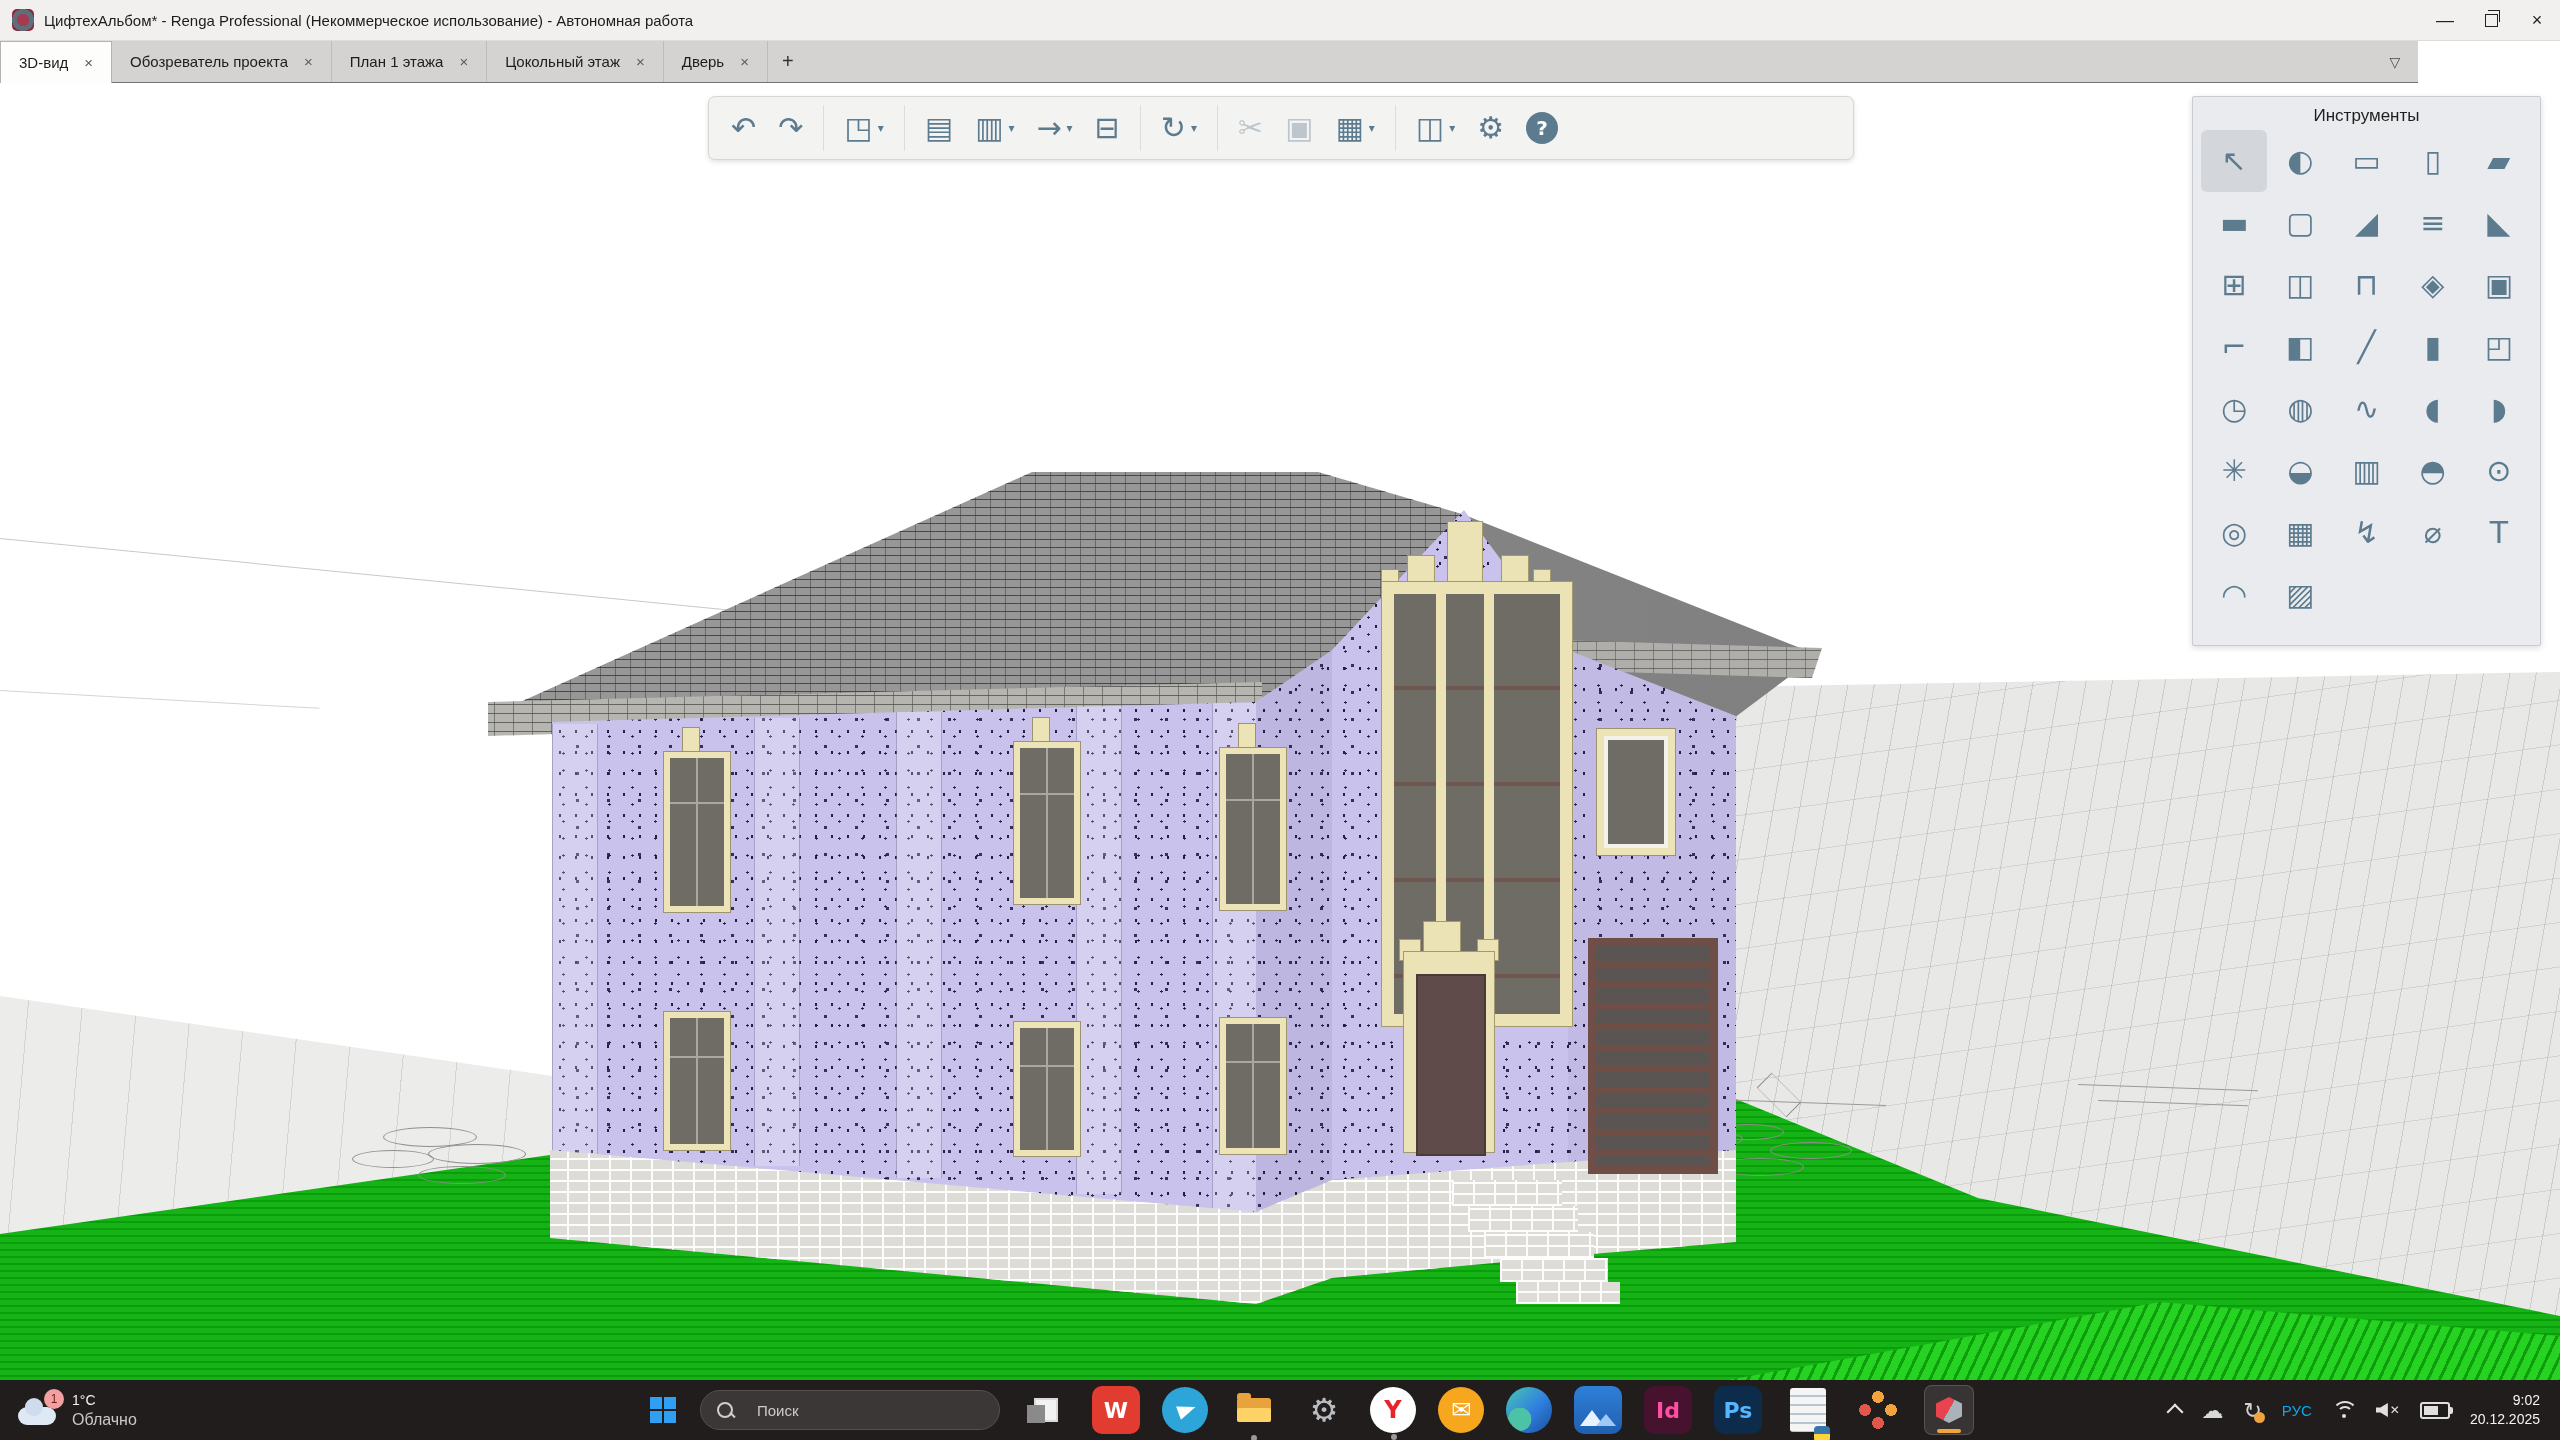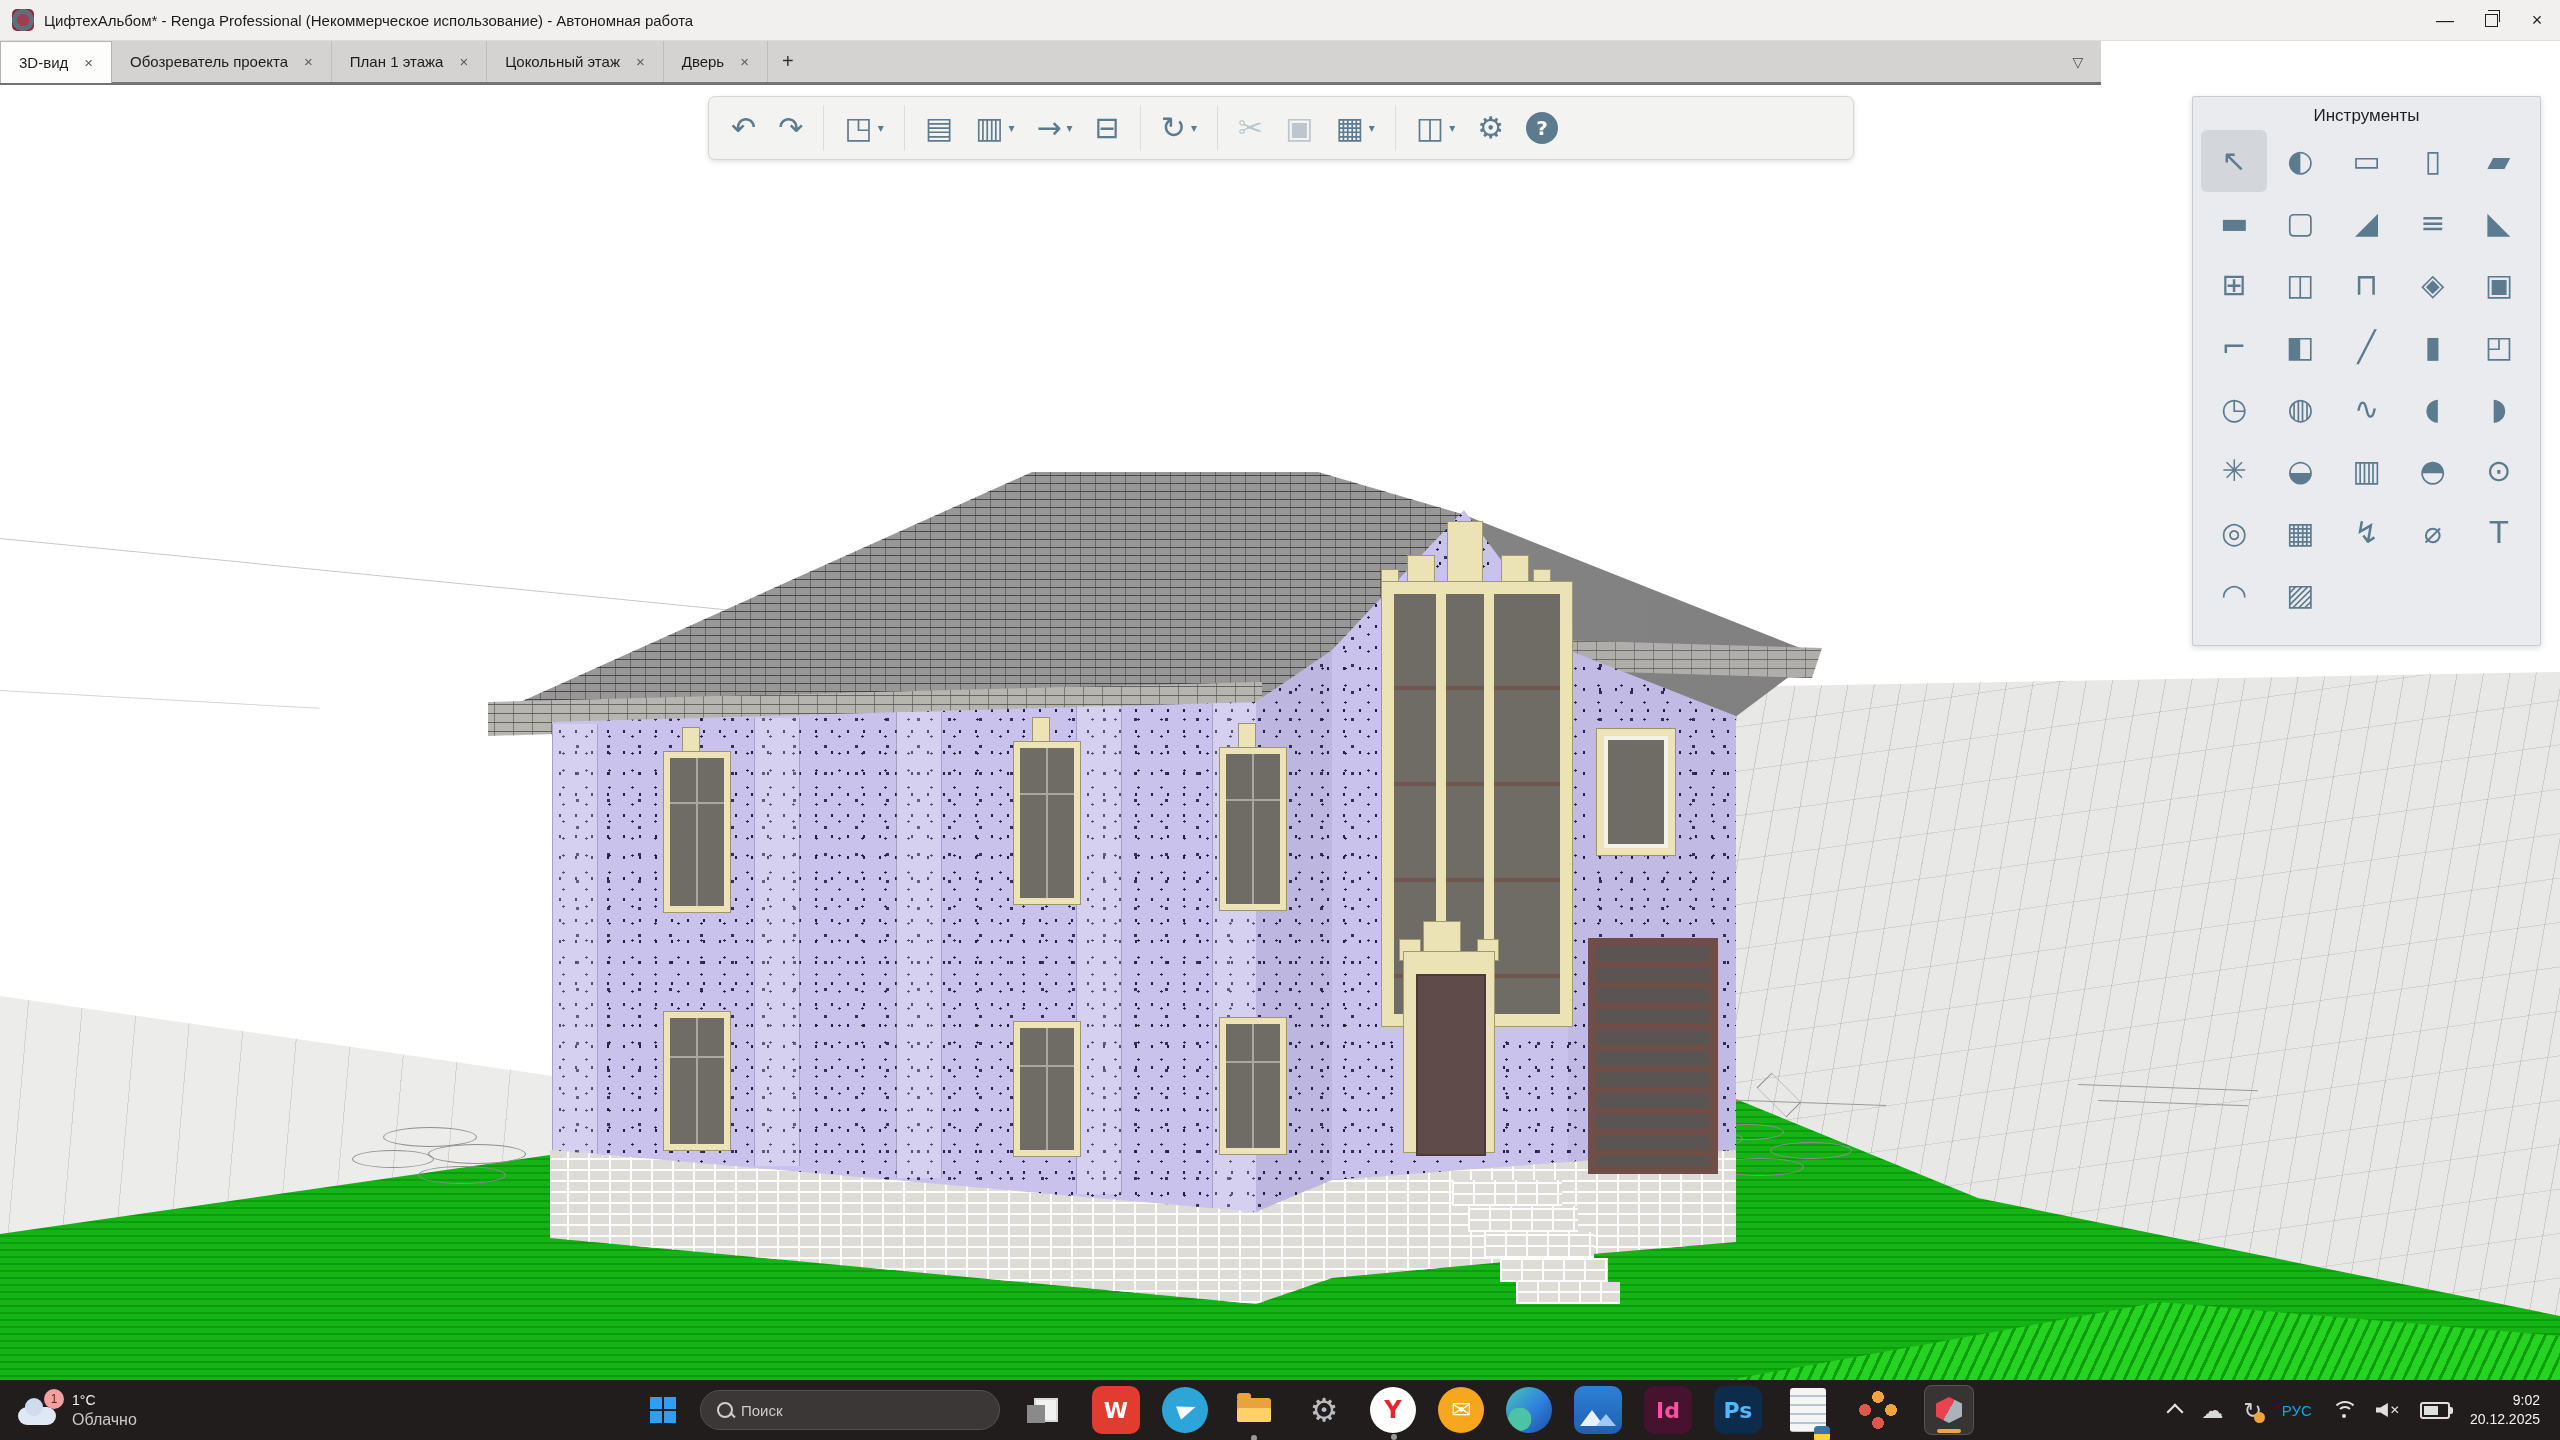--- a/index.html
+++ b/index.html
@@ -14,22 +14,22 @@
     background:radial-gradient(circle at 50% 50%,#a33b52 0 40%,#5d6f79 41% 70%,#8d2740 71%);}
   #title-text{font-size:15px;color:#1c1c1c;}
   #win-controls{margin-left:auto;display:flex;height:40px;}
   .win-btn{width:46px;height:40px;display:flex;align-items:center;justify-content:center;
     color:#222;font-size:18px;}
   #restore-shape{width:11px;height:11px;border:1.5px solid #222;position:relative;background:#f1f0ef;}
   #restore-shape::before{content:"";position:absolute;left:2px;top:-5px;width:11px;height:11px;
     border:1.5px solid #222;border-left:none;border-bottom:none;}
 
   
-  #tabbar{position:absolute;left:0;top:41px;width:2101px;height:41px;background:#d4d3d2;
-    border-bottom:3px solid #737373;display:flex;align-items:stretch;z-index:29;}
+  #tabbar{position:absolute;left:0;top:41px;width:2418px;height:41px;background:#d4d3d2;
+    border-bottom:1px solid #737373;display:flex;align-items:stretch;z-index:29;}
   .tab{display:flex;align-items:center;padding:0 18px;font-size:15px;color:#1d1d1d;
     border-right:1px solid #bdbcbb;position:relative;}
   .tab.active{background:#fdfdfc;border:1px solid #b4b3b2;border-bottom:none;margin-bottom:-1px;}
   .tab .close{margin-left:16px;color:#5d5d5d;font-size:15px;cursor:default;}
   #new-tab{width:40px;display:flex;align-items:center;justify-content:center;font-size:20px;color:#333;}
   #tab-overflow{margin-left:auto;width:46px;display:flex;align-items:center;justify-content:center;
     color:#4a4a4a;font-size:14px;}
 
   
   #scene{position:absolute;left:0;top:82px;width:2560px;height:1298px;background:#fff;overflow:hidden;z-index:1;}
@@ -138,21 +138,21 @@
   #weather-badge{position:absolute;right:-2px;top:-4px;min-width:20px;height:20px;border-radius:50%;
     background:#f2a0a0;color:#6d1f1f;font-size:12px;display:flex;align-items:center;justify-content:center;}
   #weather-temp{color:#f2f2f2;font-size:14px;line-height:1.3;}
   #weather-cond{color:#c9c8c7;font-size:16px;line-height:1.2;}
 
   #task-center{display:flex;align-items:center;gap:22px;margin-left:400px;}
   #start-btn{width:30px;height:30px;position:relative;}
   #start-btn i{position:absolute;left:2px;top:2px;width:12px;height:12px;background:#2f9ff3;
     box-shadow:14px 0 0 #2f9ff3,0 14px 0 #2f9ff3,14px 14px 0 #2f9ff3;}
   #search-pill{width:300px;height:40px;border-radius:20px;background:#3b3736;border:1px solid #55504e;
-    display:flex;align-items:center;gap:8px;padding:0 16px;box-sizing:border-box;}
+    display:flex;align-items:center;gap:24px;padding:0 16px;box-sizing:border-box;}
   #search-mag{width:12px;height:12px;border:2px solid #cfcfcf;border-radius:50%;position:relative;}
   #search-mag::after{content:"";position:absolute;left:10px;top:10px;width:7px;height:2px;background:#cfcfcf;transform:rotate(45deg);}
   #search-text{color:#cccbca;font-size:15px;}
 
   .app-tile{position:relative;width:48px;height:48px;display:flex;align-items:center;justify-content:center;}
   .app-tile.running::after{content:"";position:absolute;bottom:-7px;left:21px;width:6px;height:6px;border-radius:3px;background:#9a9a9a;}
   .app-tile.active{background:rgba(255,255,255,.10);border:1px solid rgba(255,255,255,.16);border-radius:8px;}
   .app-tile.active::after{content:"";position:absolute;bottom:1px;left:12px;width:24px;height:4px;border-radius:2px;background:#f0a63c;}
   .app-label{font-weight:bold;}
   .app-tile[data-kind="square-letter"]{border-radius:10px;background:var(--bg);}

